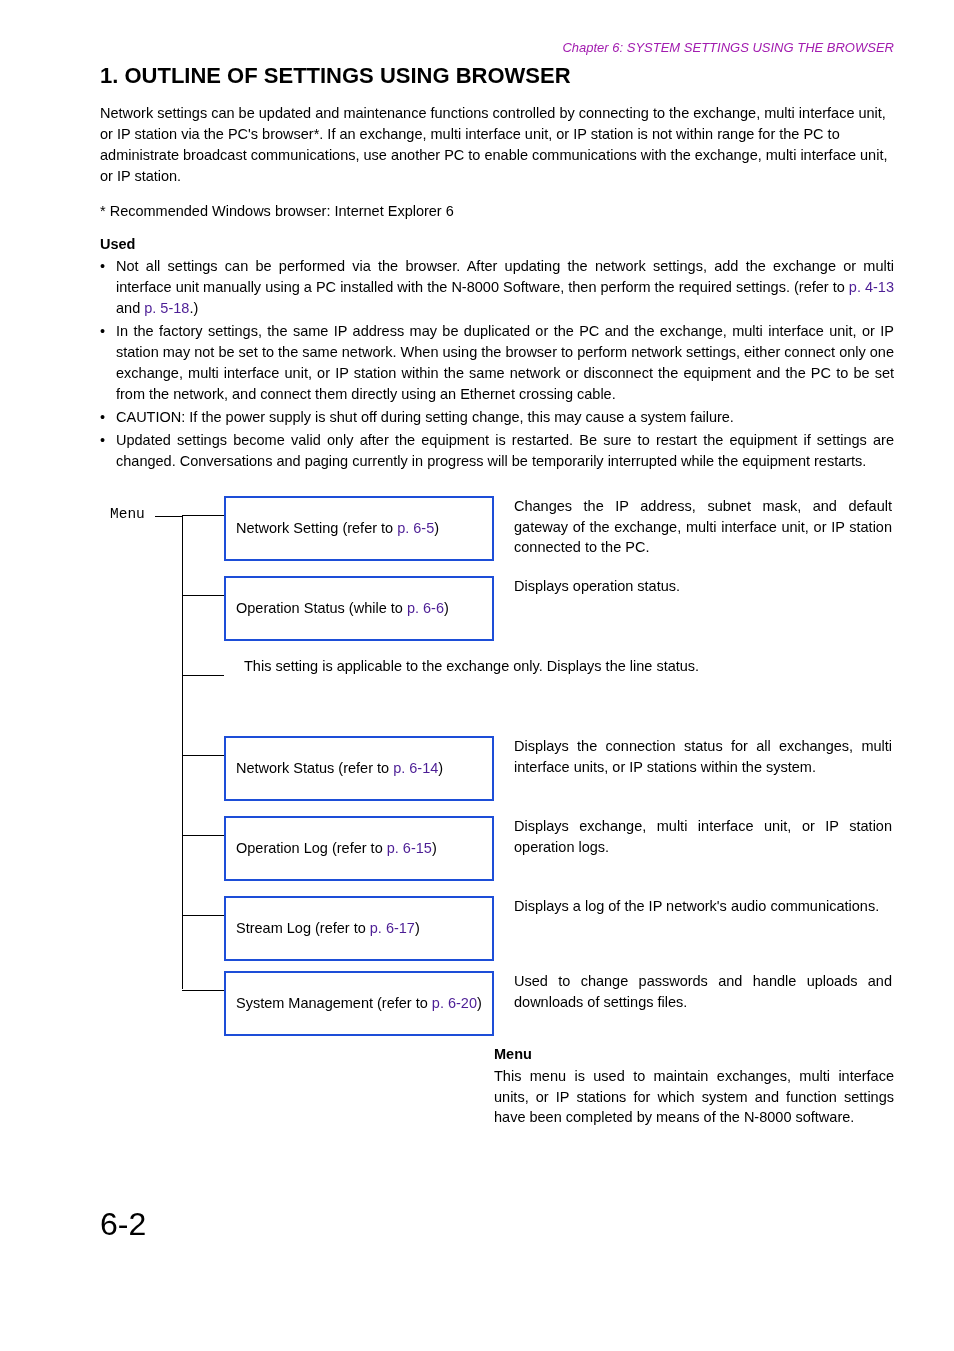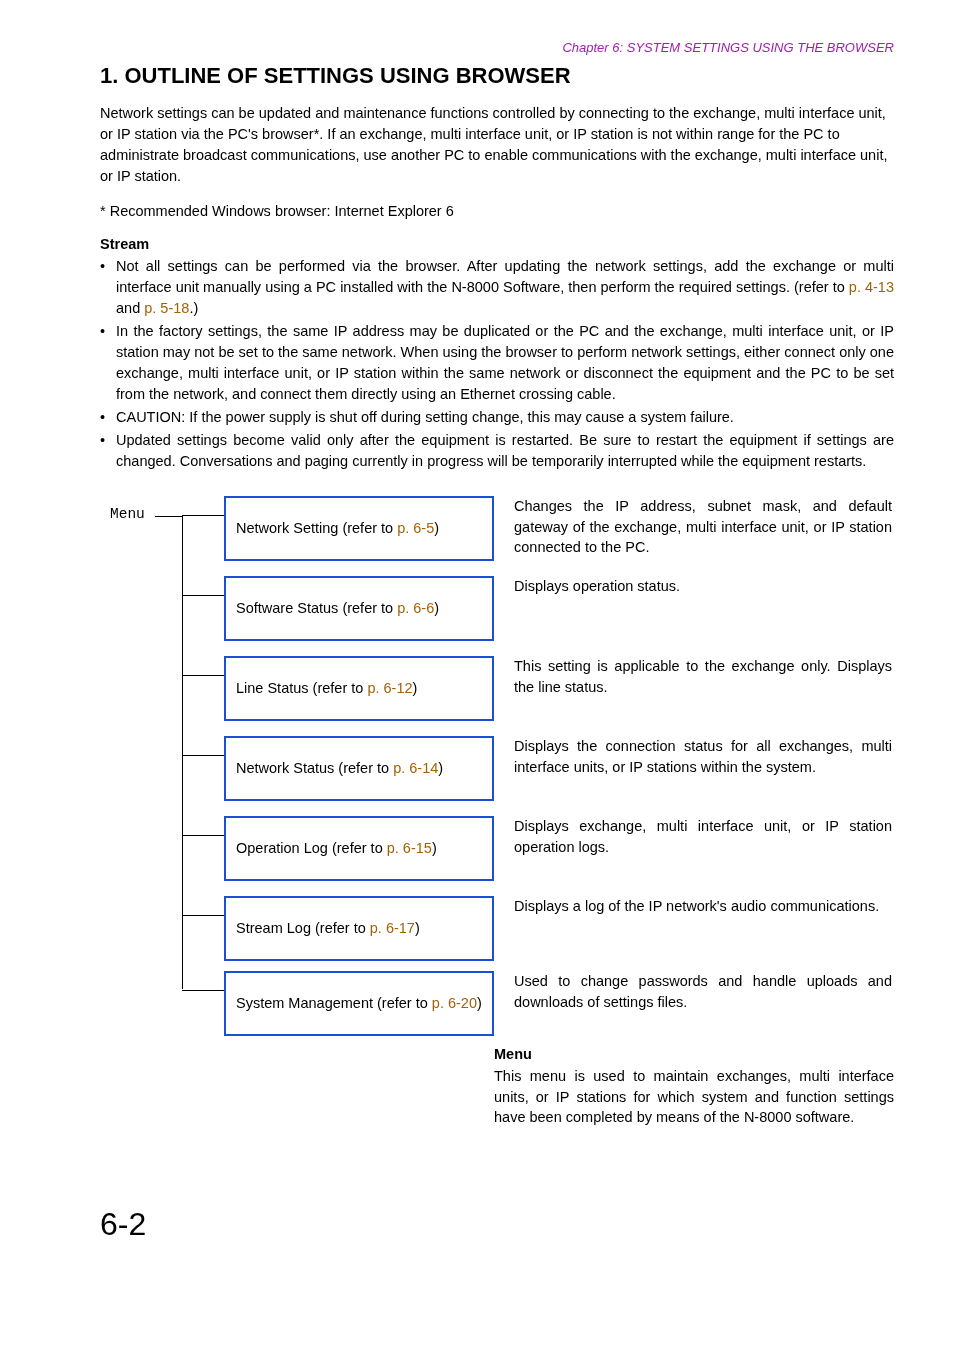--- a/index.html
+++ b/index.html
@@ -50,21 +50,21 @@
     position: relative;
     margin: 0 0 2px 0;
   }
   ul.notes li::before {
     content: "•";
     position: absolute;
     left: 0;
     top: 0;
   }
   .link {
-    color: #a16207;
+    color: #4c1d95;
   }
   h2 {
     font-size: 22px;
     font-weight: bold;
     margin: 30px 0 18px 0;
   }
   .menu-area {
     position: relative;
     width: 100%;
     height: 620px;
@@ -151,21 +151,21 @@
 <div class="page">
 
   <div class="chapter-header">Chapter 6:  SYSTEM SETTINGS USING THE BROWSER</div>
 
   <h1>1. OUTLINE OF SETTINGS USING BROWSER</h1>
 
   <p class="intro">Network settings can be updated and maintenance functions controlled by connecting to the exchange, multi interface unit, or IP station via the PC's browser*. If an exchange, multi interface unit, or IP station is not within range for the PC to administrate broadcast communications, use another PC to enable communications with the exchange, multi interface unit, or IP station.</p>
 
   <p class="rec">* Recommended Windows browser: Internet Explorer 6</p>
 
-  <div class="notes-heading">Stream</div>
+  <div class="notes-heading">Used</div>
 
   <ul class="notes">
     <li>
       <span>Not all settings can be performed via the browser. After updating the network settings, add the exchange or multi interface unit manually using a PC installed with the N-8000 Software, then perform the required settings. (refer to </span><span class="link">p. 4-13</span><span> and </span><span class="link">p. 5-18</span><span>.)</span>
     </li>
     <li>In the factory settings, the same IP address may be duplicated or the PC and the exchange, multi interface unit, or IP station may not be set to the same network. When using the browser to perform network settings, either connect only one exchange, multi interface unit, or IP station within the same network or disconnect the equipment and the PC to be set from the network, and connect them directly using an Ethernet crossing cable.</li>
     <li>CAUTION: If the power supply is shut off during setting change, this may cause a system failure.</li>
     <li>Updated settings become valid only after the equipment is restarted. Be sure to restart the equipment if settings are changed. Conversations and paging currently in progress will be temporarily interrupted while the equipment restarts.</li>
   </ul>
 
@@ -179,30 +179,27 @@
       <div class="branch-h"></div>
       <div class="menu-box">
         <span>Network Setting (refer to </span><span class="link">p. 6-5</span><span>)</span>
       </div>
       <div class="menu-desc">Changes the IP address, subnet mask, and default gateway of the exchange, multi interface unit, or IP station connected to the PC.</div>
     </div>
 
     <div class="menu-row" style="top:80px;">
       <div class="branch-h"></div>
       <div class="menu-box">
-        <span>Software Status (refer to </span><span class="link">p. 6-6</span><span>)</span>
+        <span>Operation Status (while to </span><span class="link">p. 6-6</span><span>)</span>
       </div>
       <div class="menu-desc">Displays operation status.</div>
     </div>
 
     <div class="menu-row" style="top:160px;">
       <div class="branch-h"></div>
-      <div class="menu-box">
-        <span>Line Status (refer to </span><span class="link">p. 6-12</span><span>)</span>
-      </div>
       <div class="menu-desc">This setting is applicable to the exchange only. Displays the line status.</div>
     </div>
 
     <div class="menu-row" style="top:240px;">
       <div class="branch-h"></div>
       <div class="menu-box">
         <span>Network Status (refer to </span><span class="link">p. 6-14</span><span>)</span>
       </div>
       <div class="menu-desc">Displays the connection status for all exchanges, multi interface units, or IP stations within the system.</div>
     </div>

